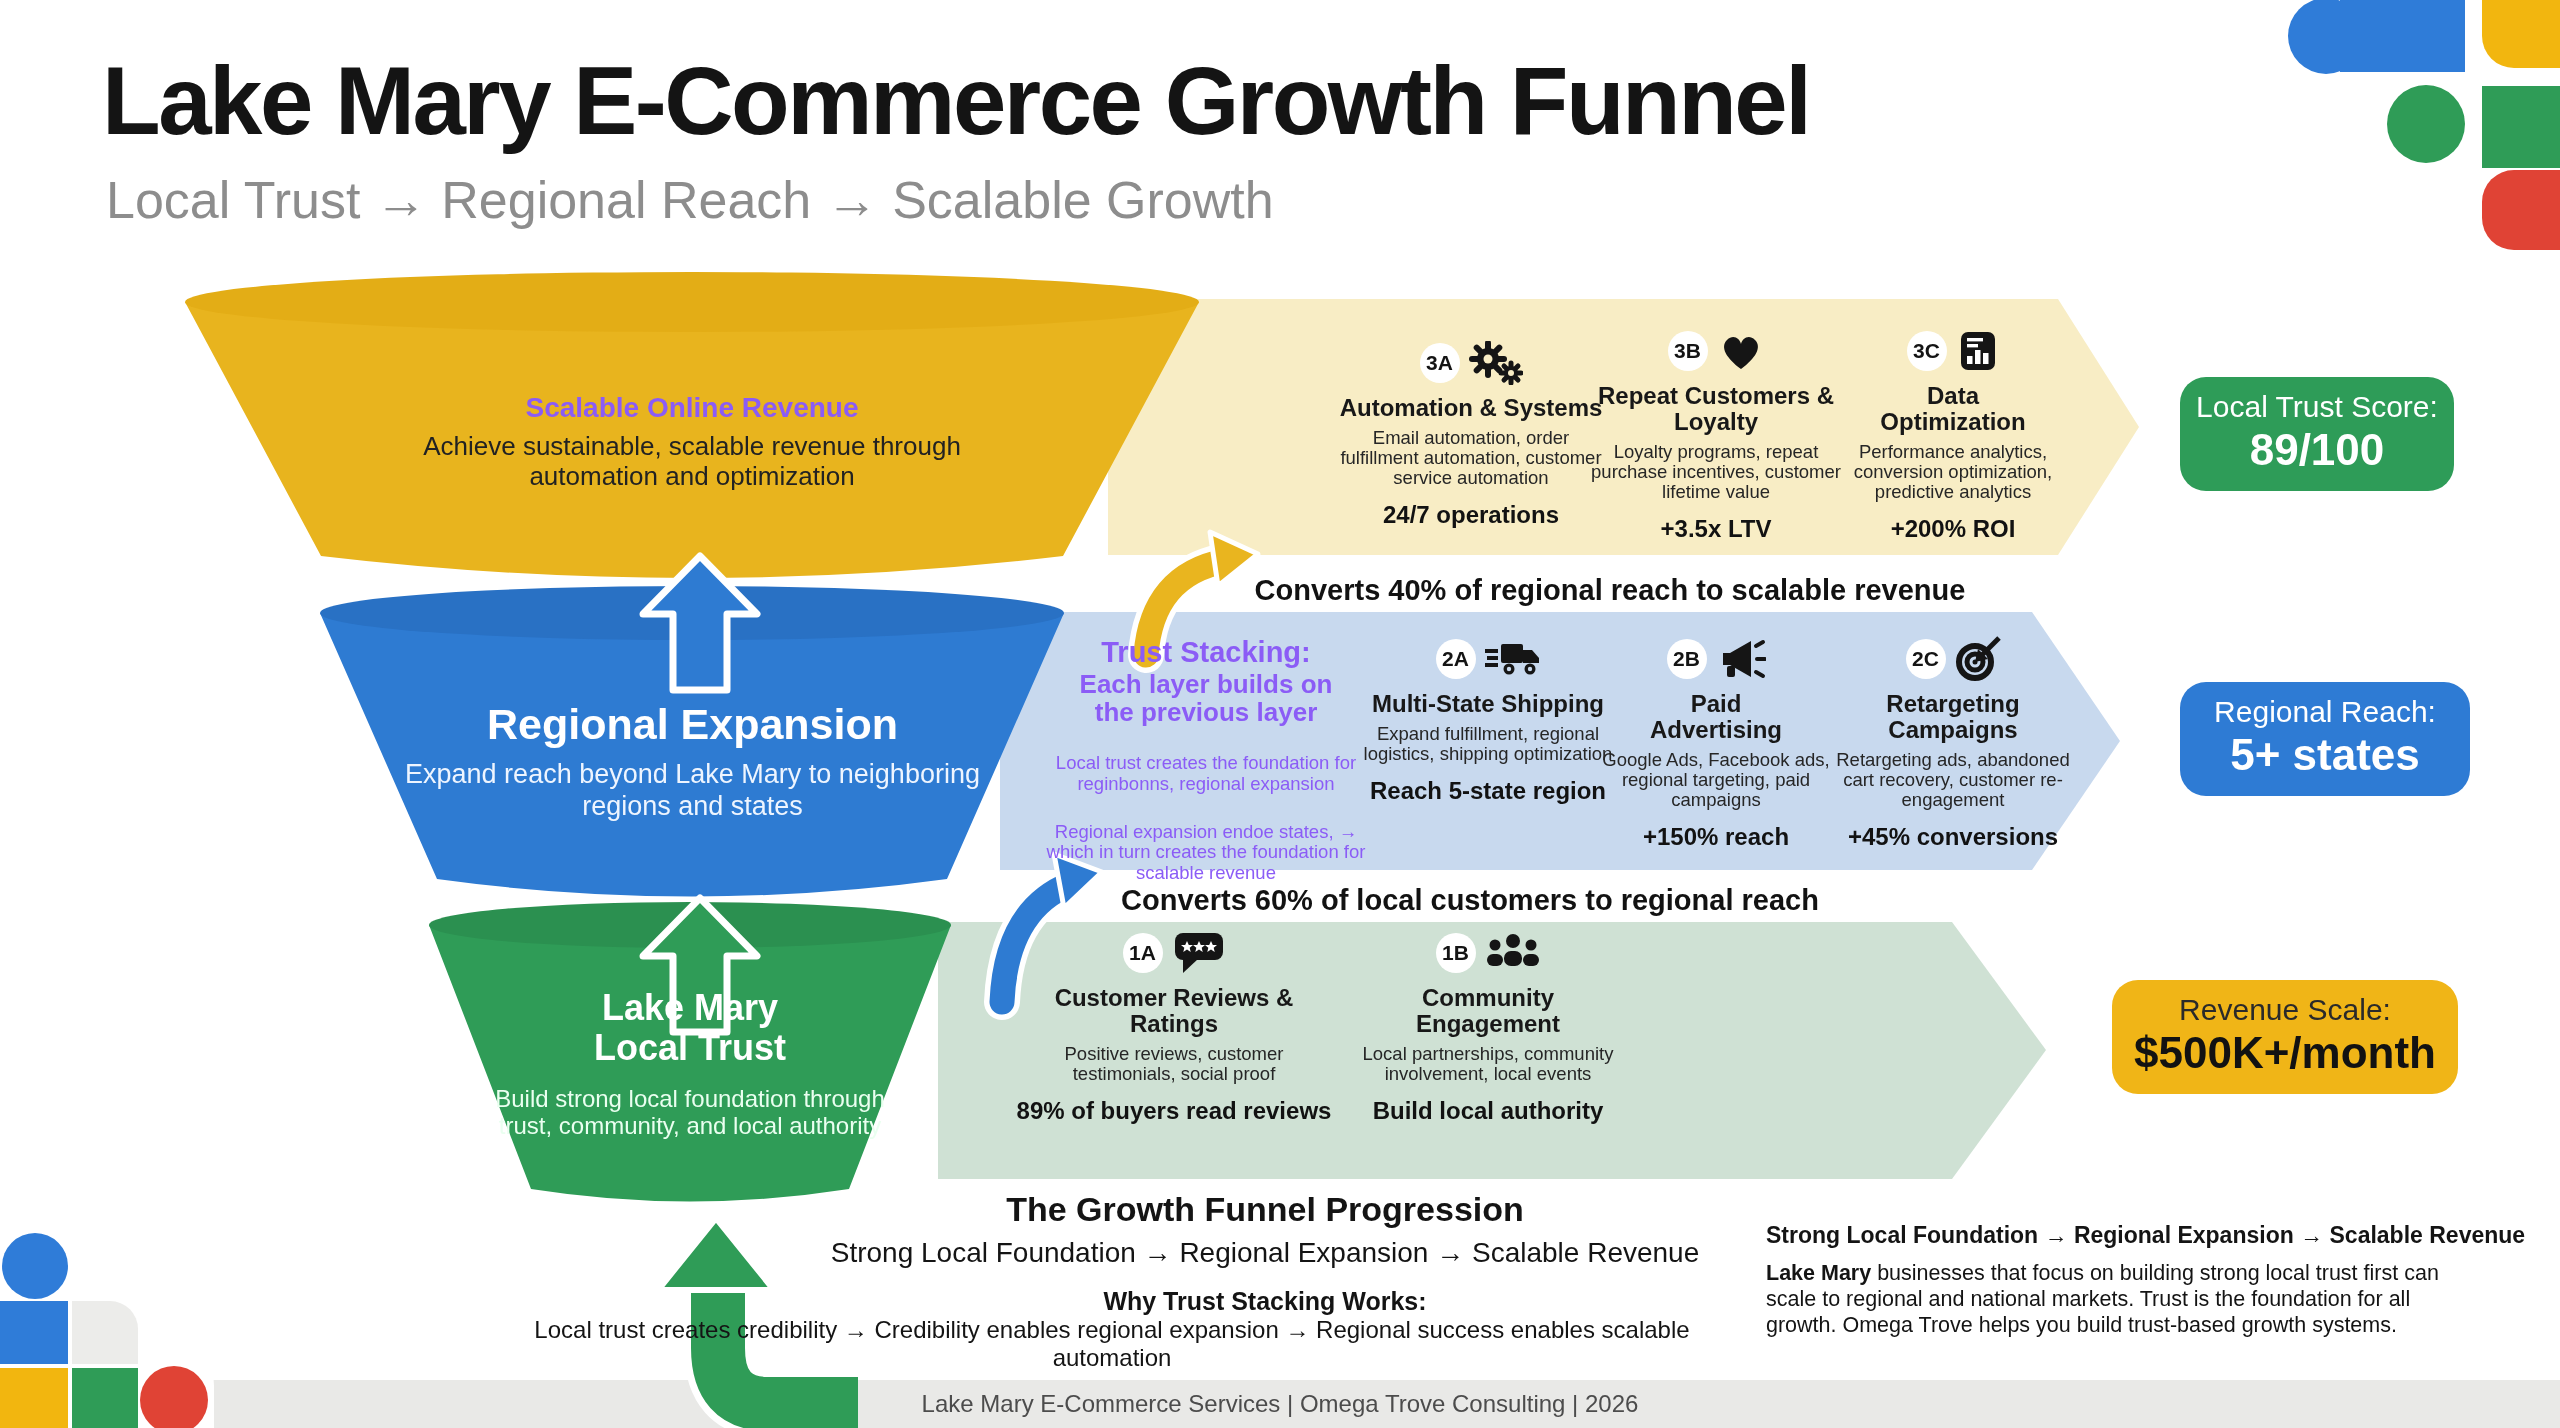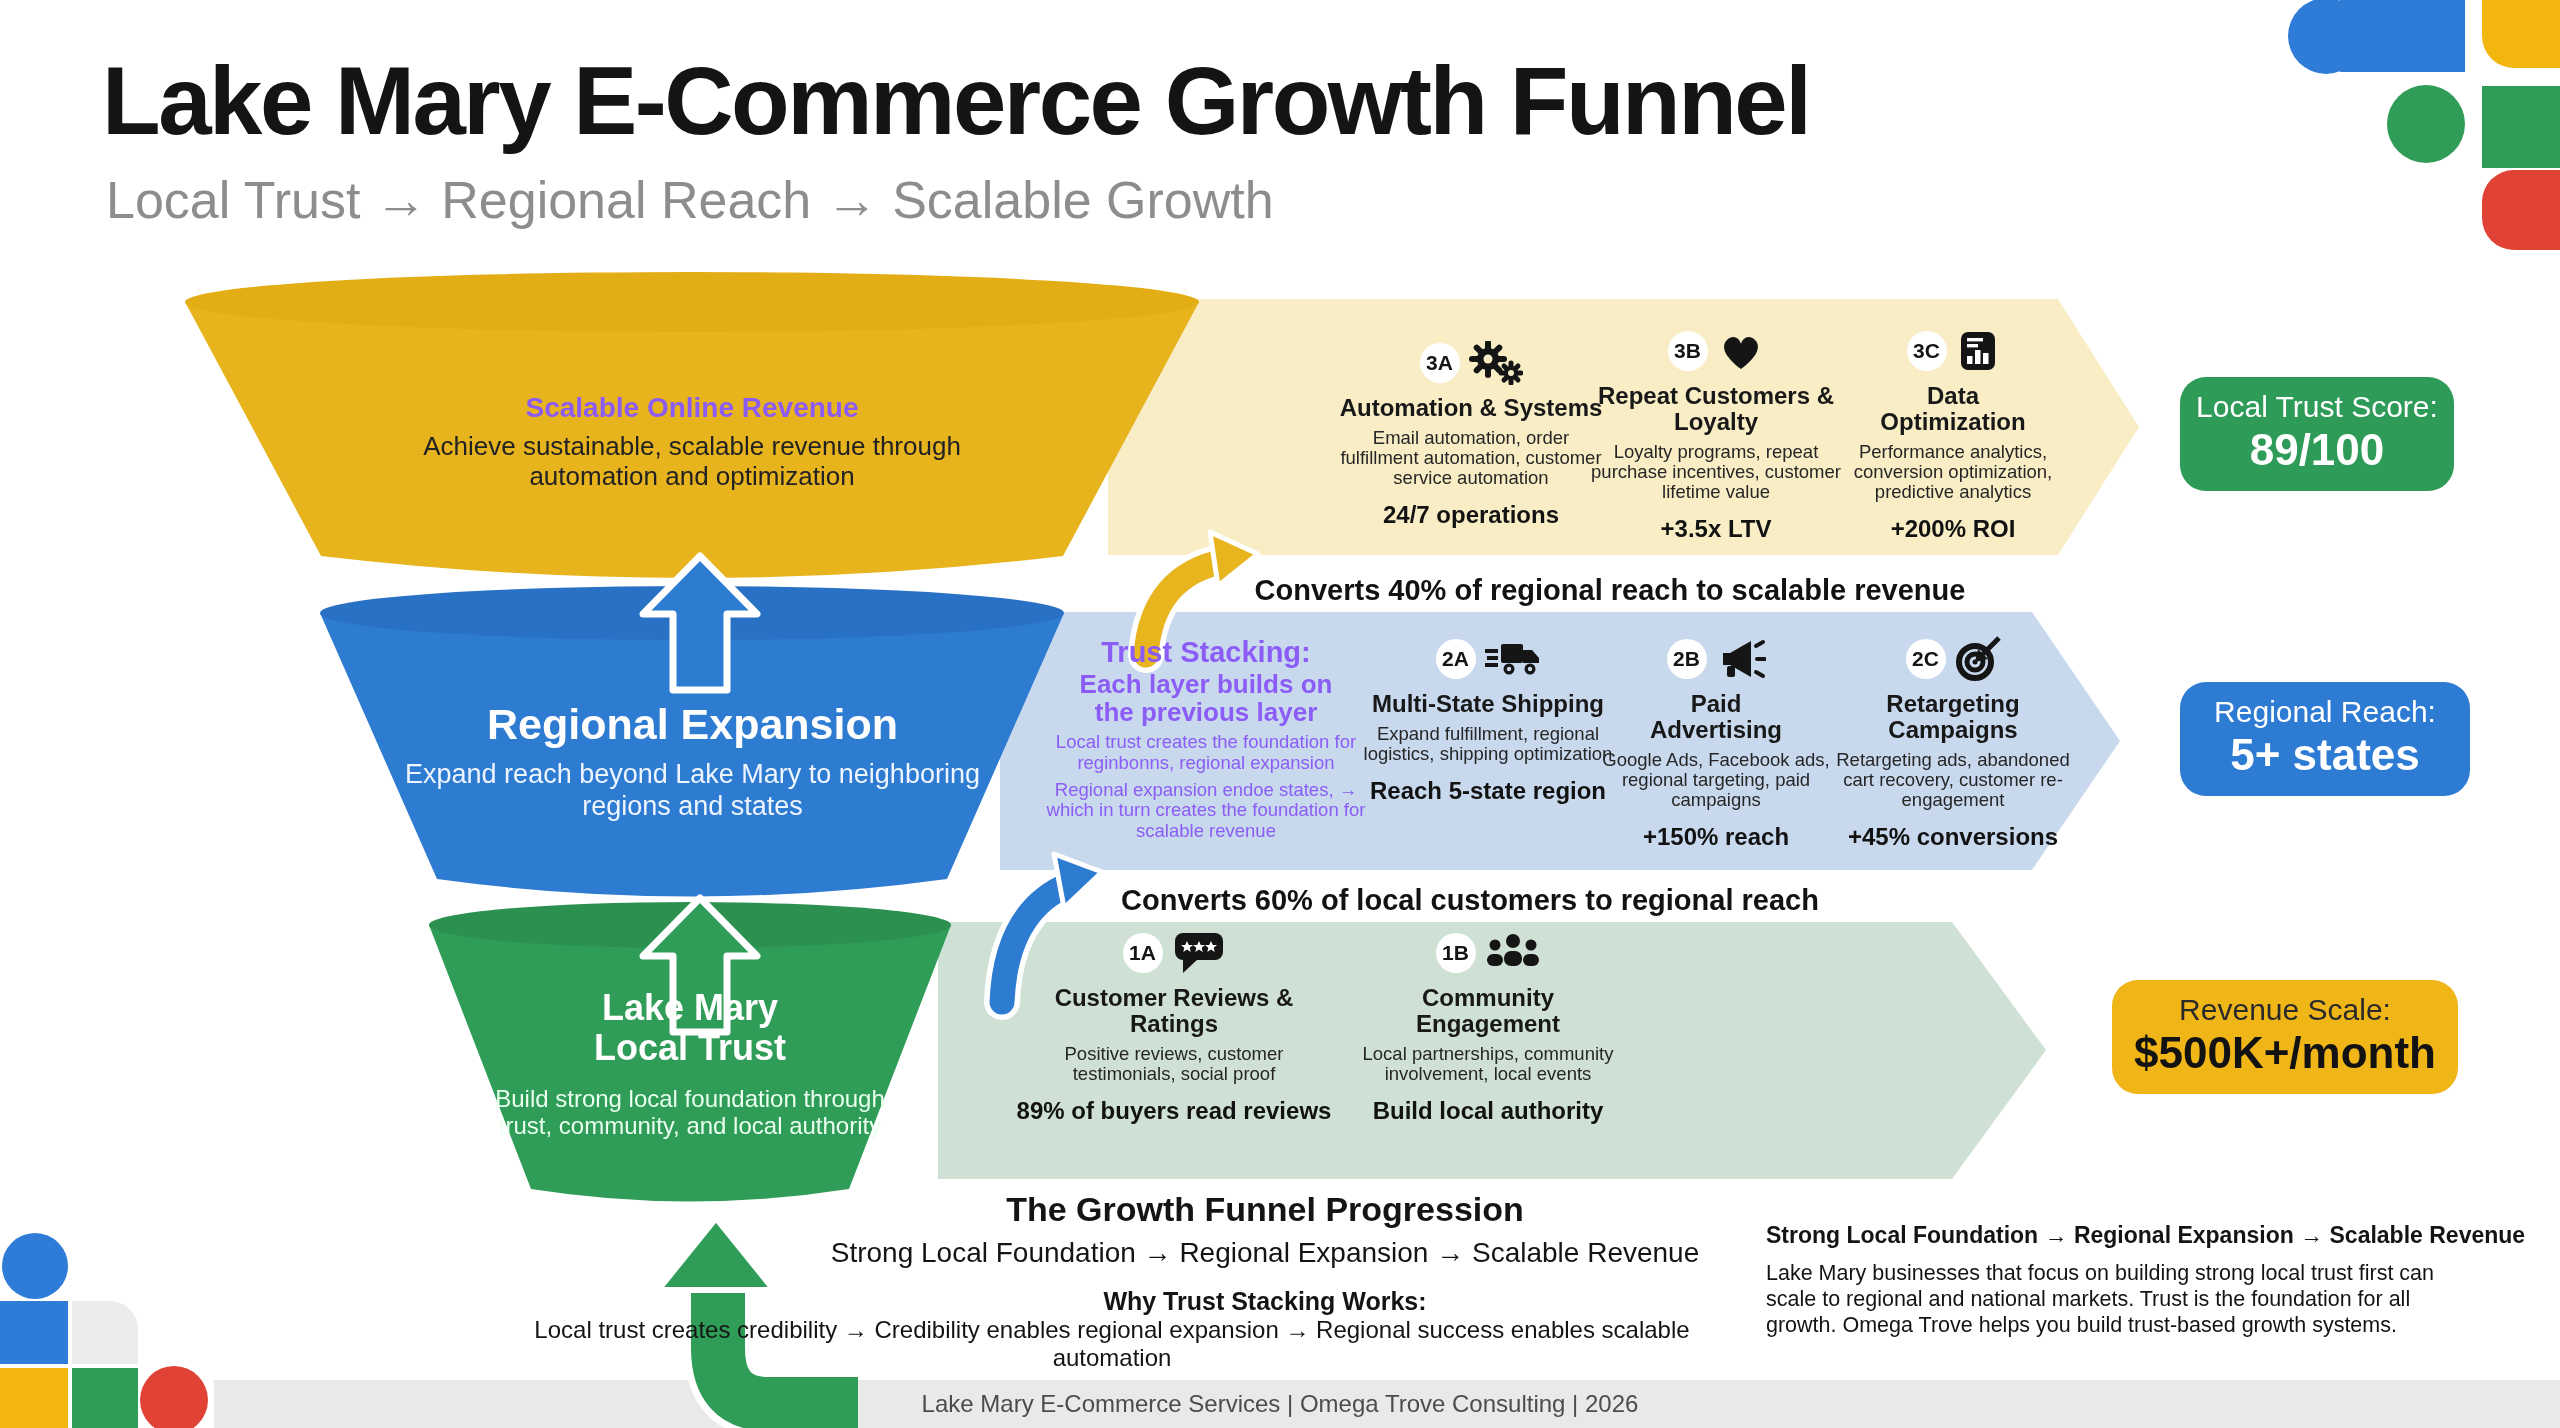--- a/index.html
+++ b/index.html
@@ -20,21 +20,21 @@
   .card-desc{font-size:18.5px;line-height:1.08;margin-top:7px;color:#262626;}
   .card-metric{font-size:24px;font-weight:bold;margin:13px -45px 0;white-space:nowrap;color:#121212;}
   .badge{position:absolute;border-radius:26px;text-align:center;color:#fff;}
   .badge .lbl{font-size:30px;margin-top:13px;}
   .badge .val{font-size:44px;font-weight:bold;margin-top:1px;}
   .badge.yellow{color:#1c1c1c;}
   .conv{position:absolute;font-size:29px;font-weight:bold;text-align:center;color:#121212;}
   .ts{position:absolute;left:1046px;top:636px;width:320px;text-align:center;color:#8b5cf6;}
   .ts-title{font-size:29px;font-weight:bold;}
   .ts-sub{font-size:26px;font-weight:bold;line-height:1.06;max-width:280px;margin:2px auto 0;}
-  .ts-p{font-size:18.5px;line-height:1.12;margin-top:6px;}
+  .ts-p{font-size:18.5px;line-height:1.12;margin-top:27px;}
   .prog{position:absolute;left:790px;top:1190px;width:950px;text-align:center;color:#141414;}
   .prog-title{font-size:34px;font-weight:bold;}
   .prog-line{font-size:28px;margin-top:8px;}
   .prog-why{font-size:25px;font-weight:bold;margin-top:18px;}
   .prog-why-line{position:absolute;left:512px;top:1316px;width:1200px;text-align:center;
                  font-size:24px;color:#141414;}
   .summ{position:absolute;left:1766px;top:1222px;width:715px;color:#141414;}
   .summ-head{font-size:23px;font-weight:bold;white-space:nowrap;}
   .summ-p{font-size:21.5px;line-height:1.2;margin-top:12px;}
   .footer-text{position:absolute;left:0;top:1390px;width:2560px;text-align:center;
@@ -312,18 +312,18 @@
 
   <div class="prog">
     <div class="prog-title">The Growth Funnel Progression</div>
     <div class="prog-line">Strong Local Foundation → Regional Expansion → Scalable Revenue</div>
     <div class="prog-why">Why Trust Stacking Works:</div>
   </div>
   <div class="prog-why-line">Local trust creates credibility → Credibility enables regional expansion → Regional success enables scalable automation</div>
 
   <div class="summ">
     <div class="summ-head">Strong Local Foundation → Regional Expansion → Scalable Revenue</div>
-    <div class="summ-p"><span style="font-weight:normal;">Lake Mary</span><span> businesses that focus on building strong local trust first can scale to regional and national markets. Trust is the foundation for all growth. Omega Trove helps you build trust-based growth systems.</span></div>
+    <div class="summ-p"><span style="font-weight:bold;">Lake Mary</span><span> businesses that focus on building strong local trust first can scale to regional and national markets. Trust is the foundation for all growth. Omega Trove helps you build trust-based growth systems.</span></div>
   </div>
 
   <div class="footer-text">Lake Mary E-Commerce Services | Omega Trove Consulting | 2026</div>
 
 </div>
 
 </body></html>

